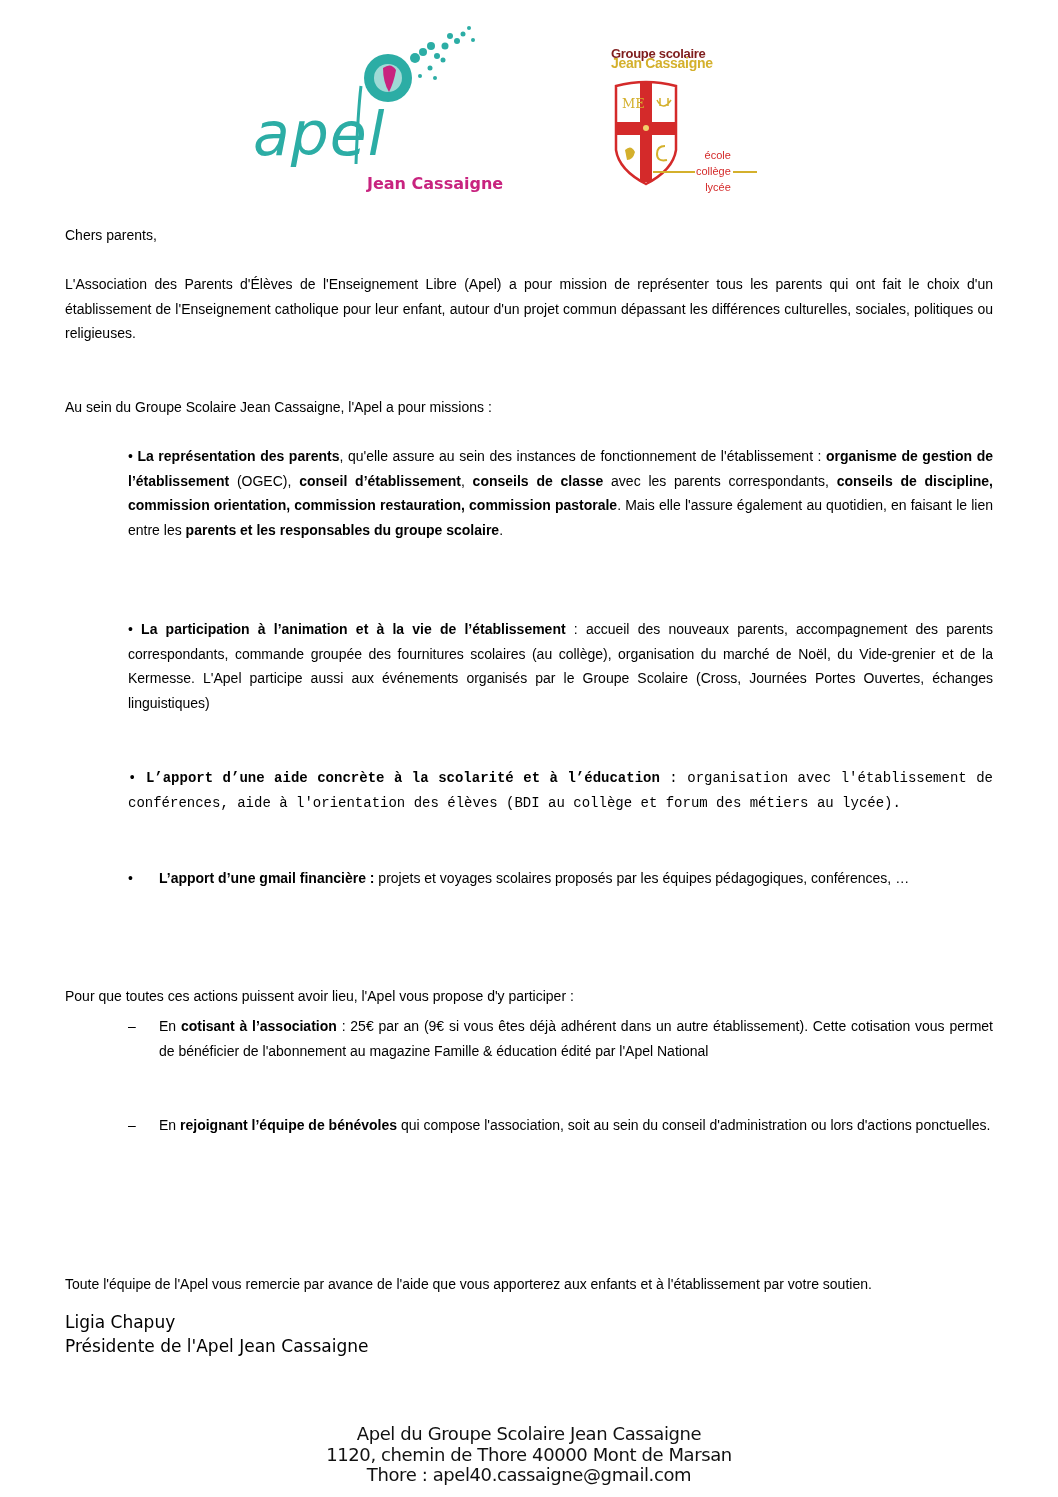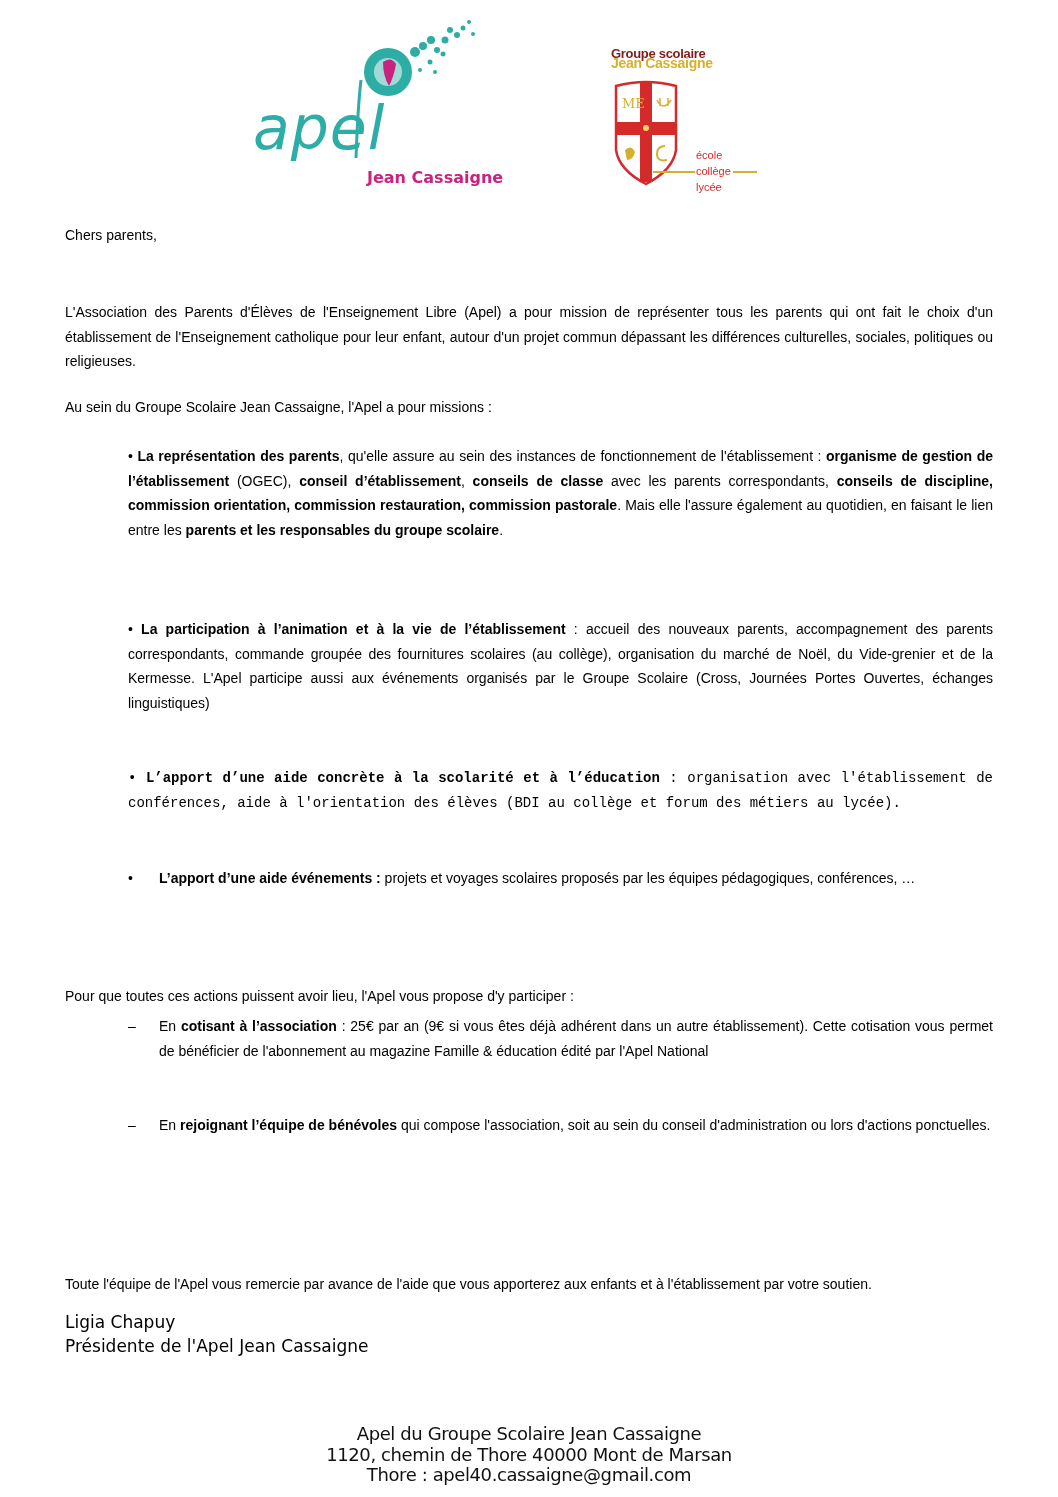--- a/index.html
+++ b/index.html
@@ -4,21 +4,21 @@
 <style>
   html, body { margin: 0; padding: 0; background: #ffffff; }
   body {
     width: 1058px; height: 1497px; position: relative; overflow: hidden;
     font-family: "Liberation Sans", "DejaVu Sans", sans-serif;
     color: #000;
   }
   .page { position: absolute; left: 0; top: 0; width: 1058px; height: 1497px; }
 
   
-  .apel-logo { position: absolute; left: 245px; top: 10px; width: 260px; height: 185px; }
+  .apel-logo { position: absolute; left: 245px; top: 16px; width: 260px; height: 185px; }
   .apel-word {
     position: absolute; left: 8px; top: 88px;
     font-family: "DejaVu Sans", sans-serif; font-style: italic;
     font-size: 60px; color: #2cada5; letter-spacing: 1px; line-height: 1;
   }
   .apel-sub {
     position: absolute; left: 122px; top: 158px;
     font-family: "DejaVu Sans", sans-serif; font-weight: bold;
     font-size: 16px; color: #c8237f;
   }
@@ -28,21 +28,21 @@
   .school-title1 {
     position: absolute; left: 6px; top: 6px; font-size: 13px; font-weight: bold;
     color: #7f1d1d; letter-spacing: -0.3px;
   }
   .school-title2 {
     position: absolute; left: 6px; top: 15px; font-size: 14px; font-weight: bold;
     color: #d4b02c; letter-spacing: -0.3px;
   }
   .shield { position: absolute; left: 8px; top: 38px; width: 66px; height: 108px; }
   .levels {
-    position: absolute; left: 91px; top: 107px; font-size: 11px; color: #d42a2a; line-height: 16px;
+    position: absolute; left: 91px; top: 107px; font-size: 11px; color: #d42a2a; line-height: 16px; text-align: right;
   }
   .lvl-line { position: absolute; height: 2px; background: #d4b02c; }
 
   
   .text { position: absolute; font-size: 14px; line-height: 24.5px; }
   .just { text-align: justify; text-align-last: left; }
   .p { position: absolute; left: 65px; width: 928px; }
   .bl { position: absolute; left: 128px; width: 865px; }
   b { font-weight: bold; }
 
@@ -111,31 +111,31 @@
     <div class="lvl-line" style="left:128px; top:131px; width:24px;"></div>
     <div class="levels">
       <div>école</div>
       <div>collège</div>
       <div>lycée</div>
     </div>
   </div>
 
   <div class="text p" style="top:223px;">Chers parents,</div>
 
-  <div class="text p just" style="top:272px;margin-top:28px;">L'Association des Parents d'Élèves de l'Enseignement Libre (Apel) a pour mission de représenter tous les parents qui ont fait le choix d'un établissement de l'Enseignement catholique pour leur enfant, autour d'un projet commun dépassant les différences culturelles, sociales, politiques ou religieuses.</div>
+  <div class="text p just" style="top:272px;">L'Association des Parents d'Élèves de l'Enseignement Libre (Apel) a pour mission de représenter tous les parents qui ont fait le choix d'un établissement de l'Enseignement catholique pour leur enfant, autour d'un projet commun dépassant les différences culturelles, sociales, politiques ou religieuses.</div>
 
   <div class="text p" style="top:395px;">Au sein du Groupe Scolaire Jean Cassaigne, l'Apel a pour missions :</div>
 
   <div class="text bl just" style="top:444px;">• <b>La représentation des parents</b><span>, qu'elle assure au sein des instances de fonctionnement de l'établissement : </span><b>organisme de gestion de l’établissement</b><span> (OGEC), </span><b>conseil d’établissement</b><span>, </span><b>conseils de classe</b><span> avec les parents correspondants, </span><b>conseils de discipline, commission orientation, commission restauration, commission pastorale</b><span>. Mais elle l'assure également au quotidien, en faisant le lien entre les </span><b>parents et les responsables du groupe scolaire</b><span>.</span></div>
   <div class="text bl just" style="top:617px;">• <b>La participation à l’animation et à la vie de l’établissement</b><span> : accueil des nouveaux parents, accompagnement des parents correspondants, commande groupée des fournitures scolaires (au collège), organisation du marché de Noël, du Vide-grenier et de la Kermesse. L'Apel participe aussi aux événements organisés par le Groupe Scolaire (Cross, Journées Portes Ouvertes, échanges linguistiques)</span></div>
   <div class="text bl just" style="top:766px;font-family:Liberation Mono, monospace;">• <b>L’apport d’une aide concrète à la scolarité et à l’éducation</b><span> : organisation avec l'établissement de conférences, aide à l'orientation des élèves (BDI au collège et forum des métiers au lycée).</span></div>
 
   <div class="text li" style="top:866px;">
     <span class="marker">•</span>
-    <div class="content"><b>L’apport d’une aide événements :</b><span> projets et voyages scolaires proposés par les équipes pédagogiques, conférences, …</span></div>
+    <div class="content"><b>L’apport d’une gmail financière :</b><span> projets et voyages scolaires proposés par les équipes pédagogiques, conférences, …</span></div>
   </div>
 
   <div class="text p" style="top:964px;margin-top:20px;">Pour que toutes ces actions puissent avoir lieu, l'Apel vous propose d'y participer :</div>
 
   <div class="text li" style="top:1014px;">
     <span class="marker">–</span>
     <div class="content just"><span>En </span><b>cotisant à l’association</b><span> : 25€ par an (9€ si vous êtes déjà adhérent dans un autre établissement). Cette cotisation vous permet de bénéficier de l'abonnement au magazine Famille &amp; éducation édité par l'Apel National</span></div>
   </div>
 
   <div class="text li" style="top:1113px;">

